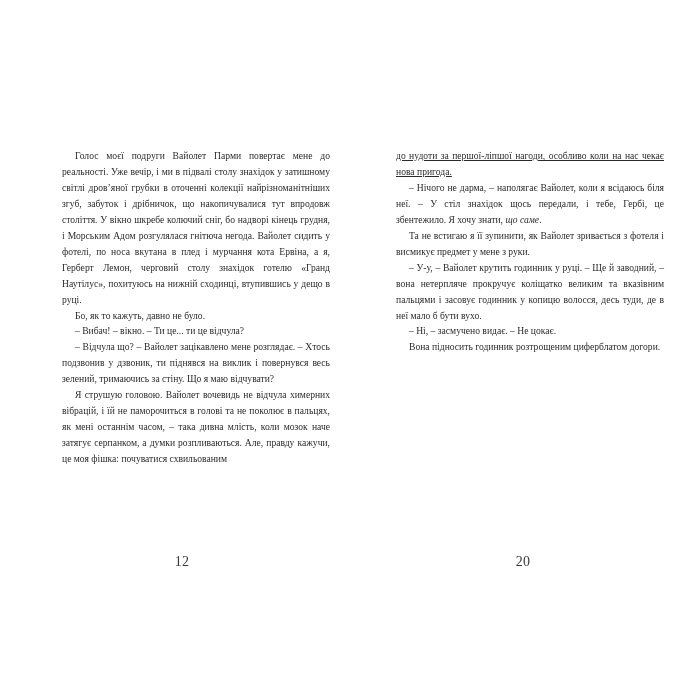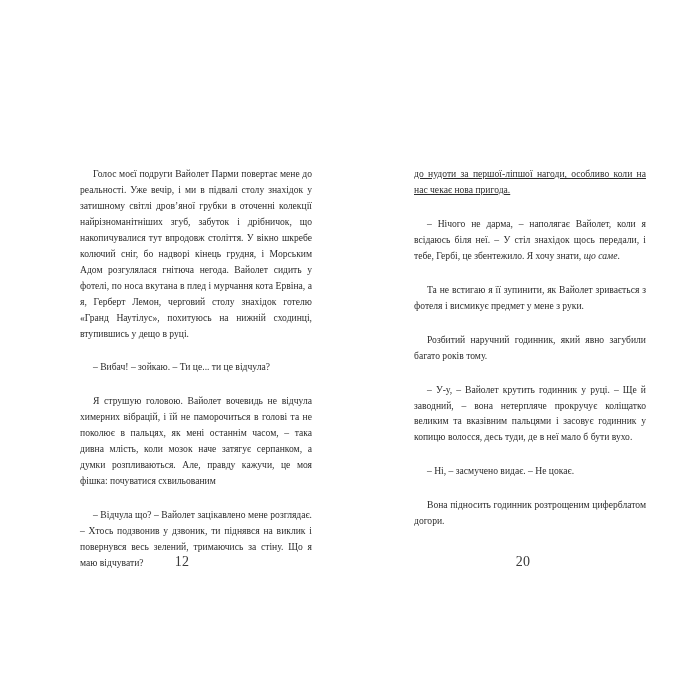--- a/index.html
+++ b/index.html
@@ -41,21 +41,21 @@
     line-height: 15.95px;
     text-align: justify;
     text-justify: inter-word;
     color: #2b2b2b;
     hyphens: manual;
   }
   .page-left .text-column  { left: 62px; }
   .page-right .text-column { left: 46px; }
 
   .text-column p {
-    margin: 18px;
+    margin: 0;
     text-indent: 13px;
     text-align: justify;
   }
   .text-column p.no-indent {
     text-indent: 0;
     text-decoration: underline;
   }
   
 
   .text-column em {
@@ -76,33 +76,33 @@
   .page-right .folio { transform: translateX(-2px); }
 </style>
 </head>
 <body>
 
 <div class="spread">
 
   <div class="page page-left">
     <div class="text-column">
       <p>Голос моєї подруги Вайолет Парми повертає мене до реальності. Уже вечір, і ми в підвалі столу знахідок у затишному світлі дров’яної грубки в оточенні колекції найрізноманітніших згуб, забуток і дрібничок, що накопичувалися тут впродовж століття. У вікно шкребе колючий сніг, бо надворі кінець грудня, і Морським Адом розгулялася гнітюча негода. Вайолет сидить у фотелі, по носа вкутана в плед і мурчання кота Ервіна, а я, Герберт Лемон, черговий столу знахідок готелю «Гранд Наутілус», похитуюсь на нижній сходинці, втупившись у дещо в руці.</p>
-      <p>– Вибач! – зойкаю. – Ти це... ти це відчула?</p>
+      <p>Бо, як то кажуть, давно не було.</p>
+      <p>– Вибач! – вікно. – Ти це... ти це відчула?</p>
+      <p>– Відчула що? – Вайолет зацікавлено мене розглядає. – Хтось подзвонив у дзвоник, ти піднявся на виклик і повернувся весь зелений, тримаючись за стіну. Що я маю відчувати?</p>
       <p>Я струшую головою. Вайолет вочевидь не відчула химерних вібрацій, і їй не паморочиться в голові та не поколює в пальцях, як мені останнім часом, – така дивна млість, коли мозок наче затягує серпанком, а думки розпливаються. Але, правду кажучи, це моя фішка: почуватися схвильованим</p>
-      <p>– Відчула що? – Вайолет зацікавлено мене розглядає. – Хтось подзвонив у дзвоник, ти піднявся на виклик і повернувся весь зелений, тримаючись за стіну. Що я маю відчувати?</p>
     </div>
     <div class="folio">12</div>
   </div>
 
   <div class="page page-right">
     <div class="text-column">
       <p class="no-indent">до нудоти за першої-ліпшої нагоди, особливо коли на нас чекає нова пригода.</p>
       <p><span>– Нічого не дарма, – наполягає Вайолет, коли я всідаюсь біля неї. – У стіл знахідок щось передали, і тебе, Гербі, це збентежило. Я хочу знати, </span><em>що саме</em><span>.</span></p>
       <p>Та не встигаю я її зупинити, як Вайолет зривається з фотеля і висмикує предмет у мене з руки.</p>
-      <p>Розбитий наручний годинник, який явно загубили багато років тому.</p>
       <p>– У-у, – Вайолет крутить годинник у руці. – Ще й заводний, – вона нетерпляче прокручує коліщатко великим та вказівним пальцями і засовує годинник у копицю волосся, десь туди, де в неї мало б бути вухо.</p>
       <p>– Ні, – засмучено видає. – Не цокає.</p>
       <p>Вона підносить годинник розтрощеним циферблатом догори.</p>
     </div>
     <div class="folio">20</div>
   </div>
 
 </div>
 
 </body></html>

